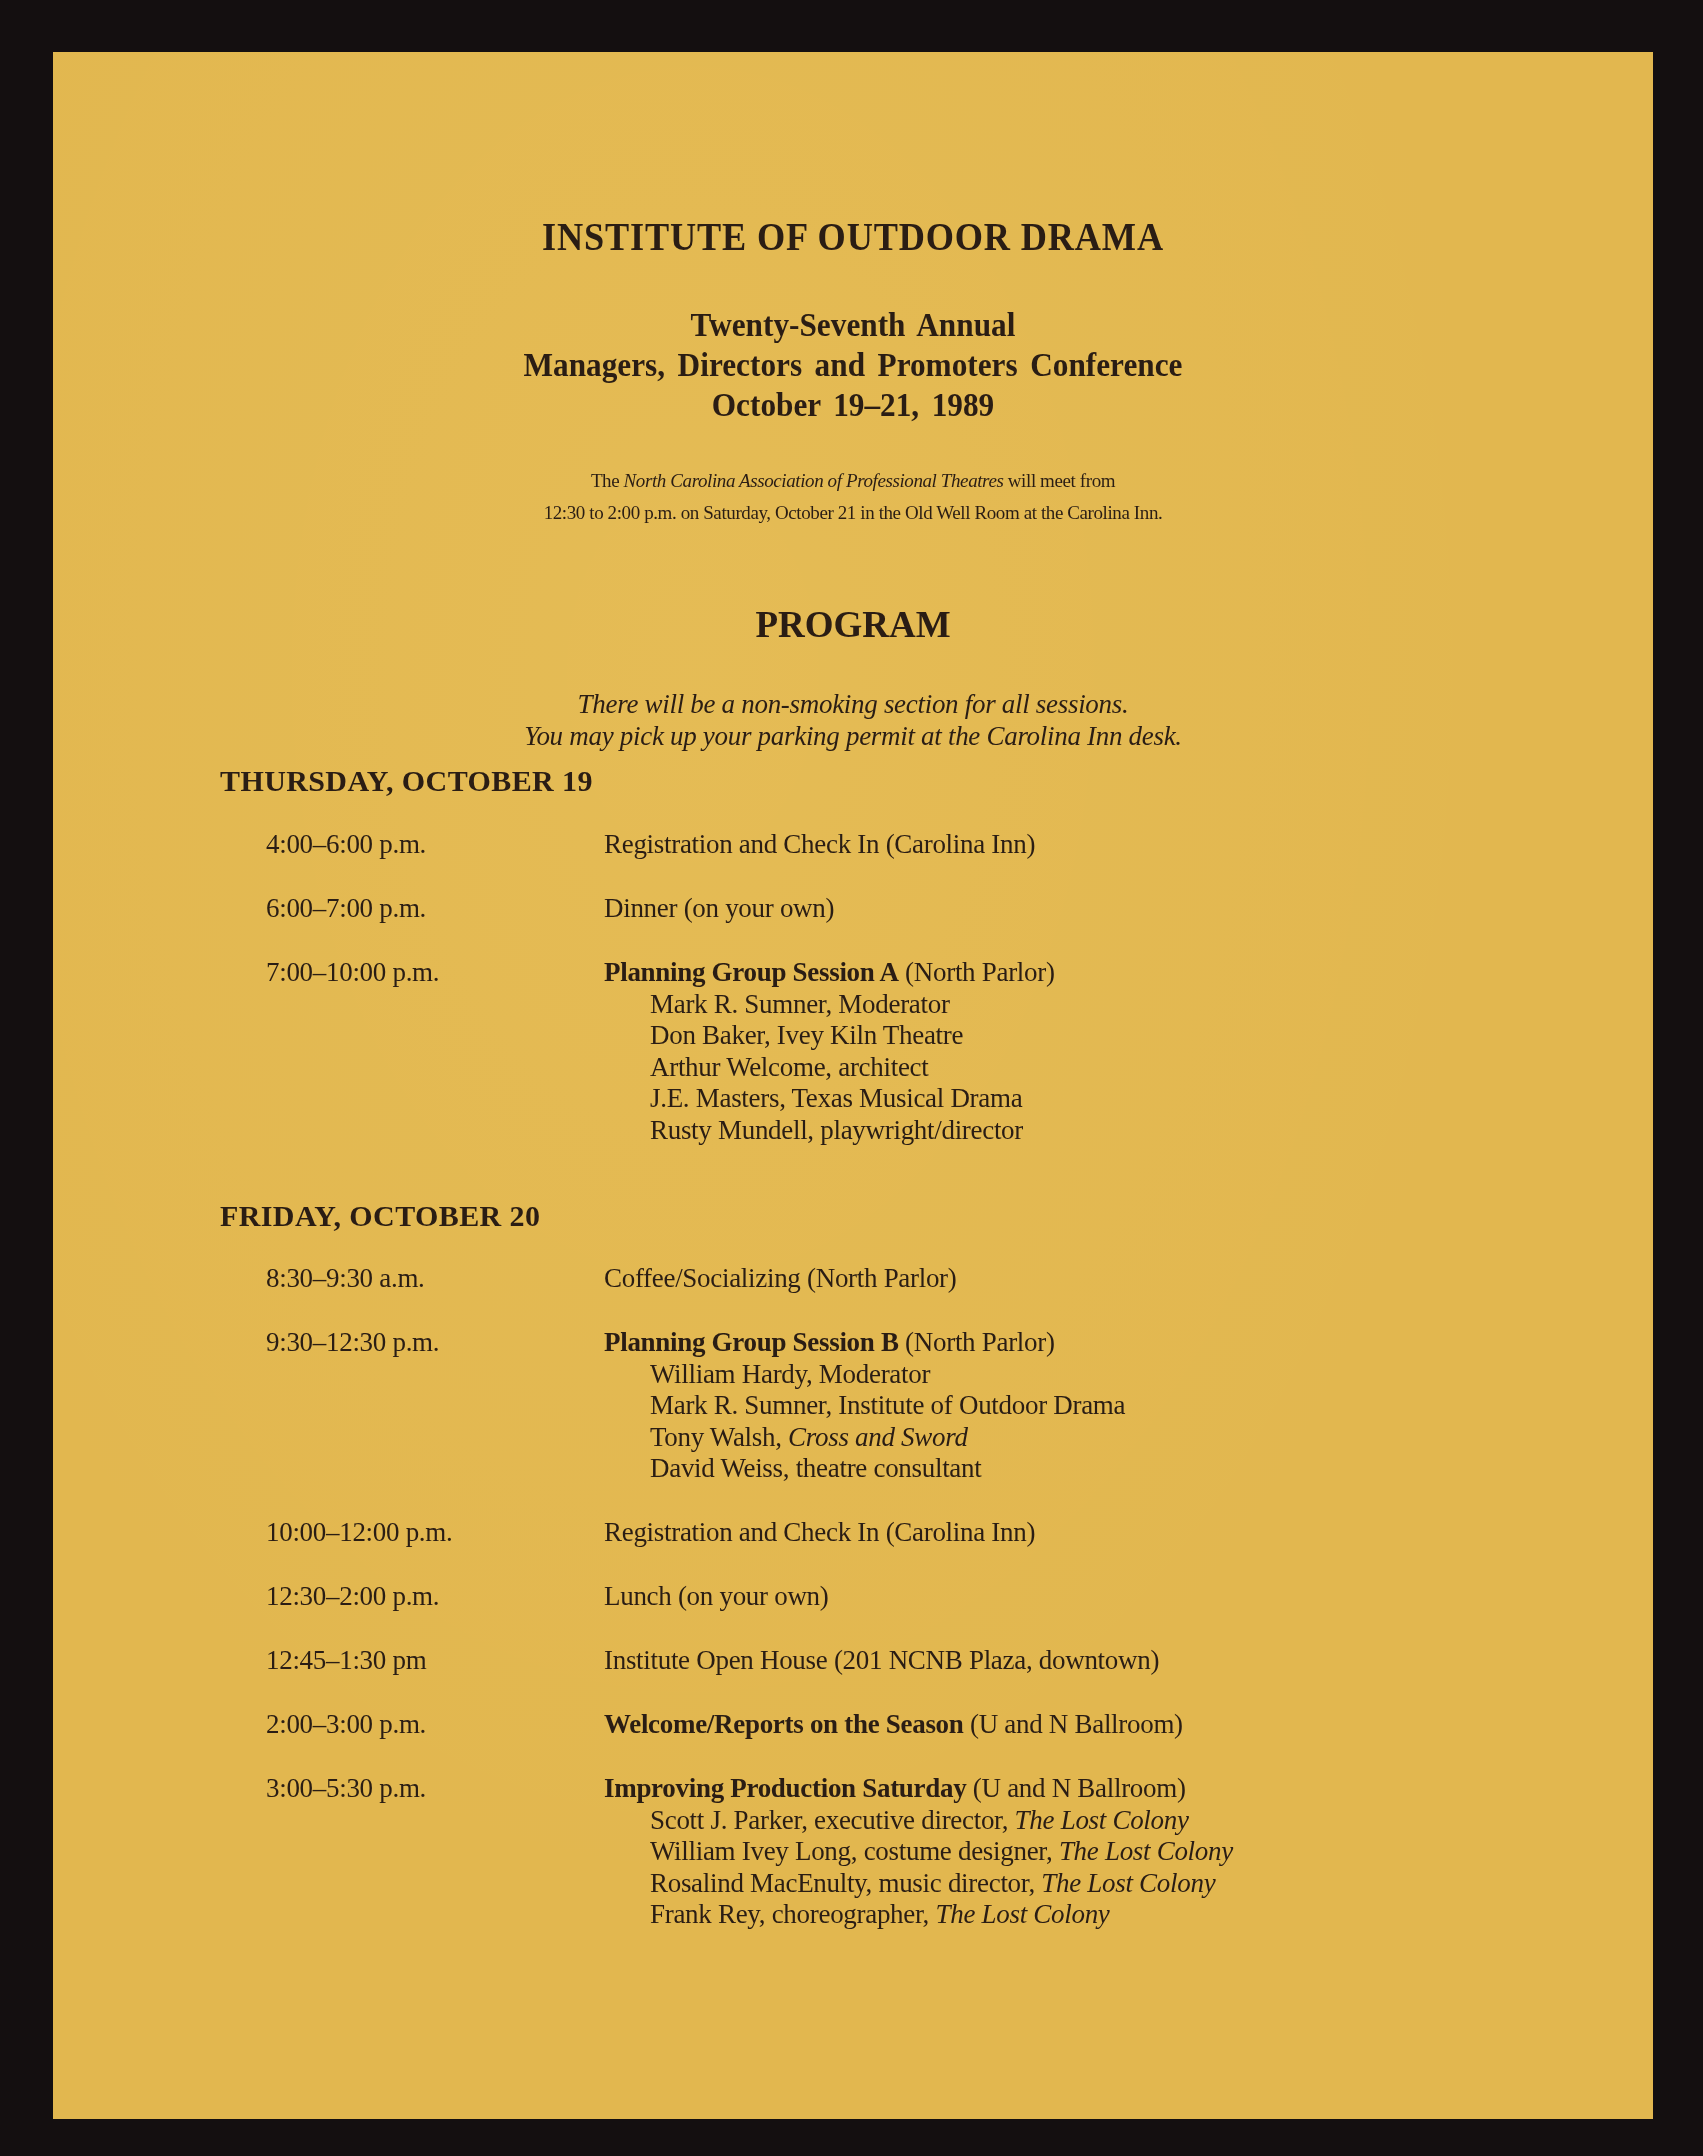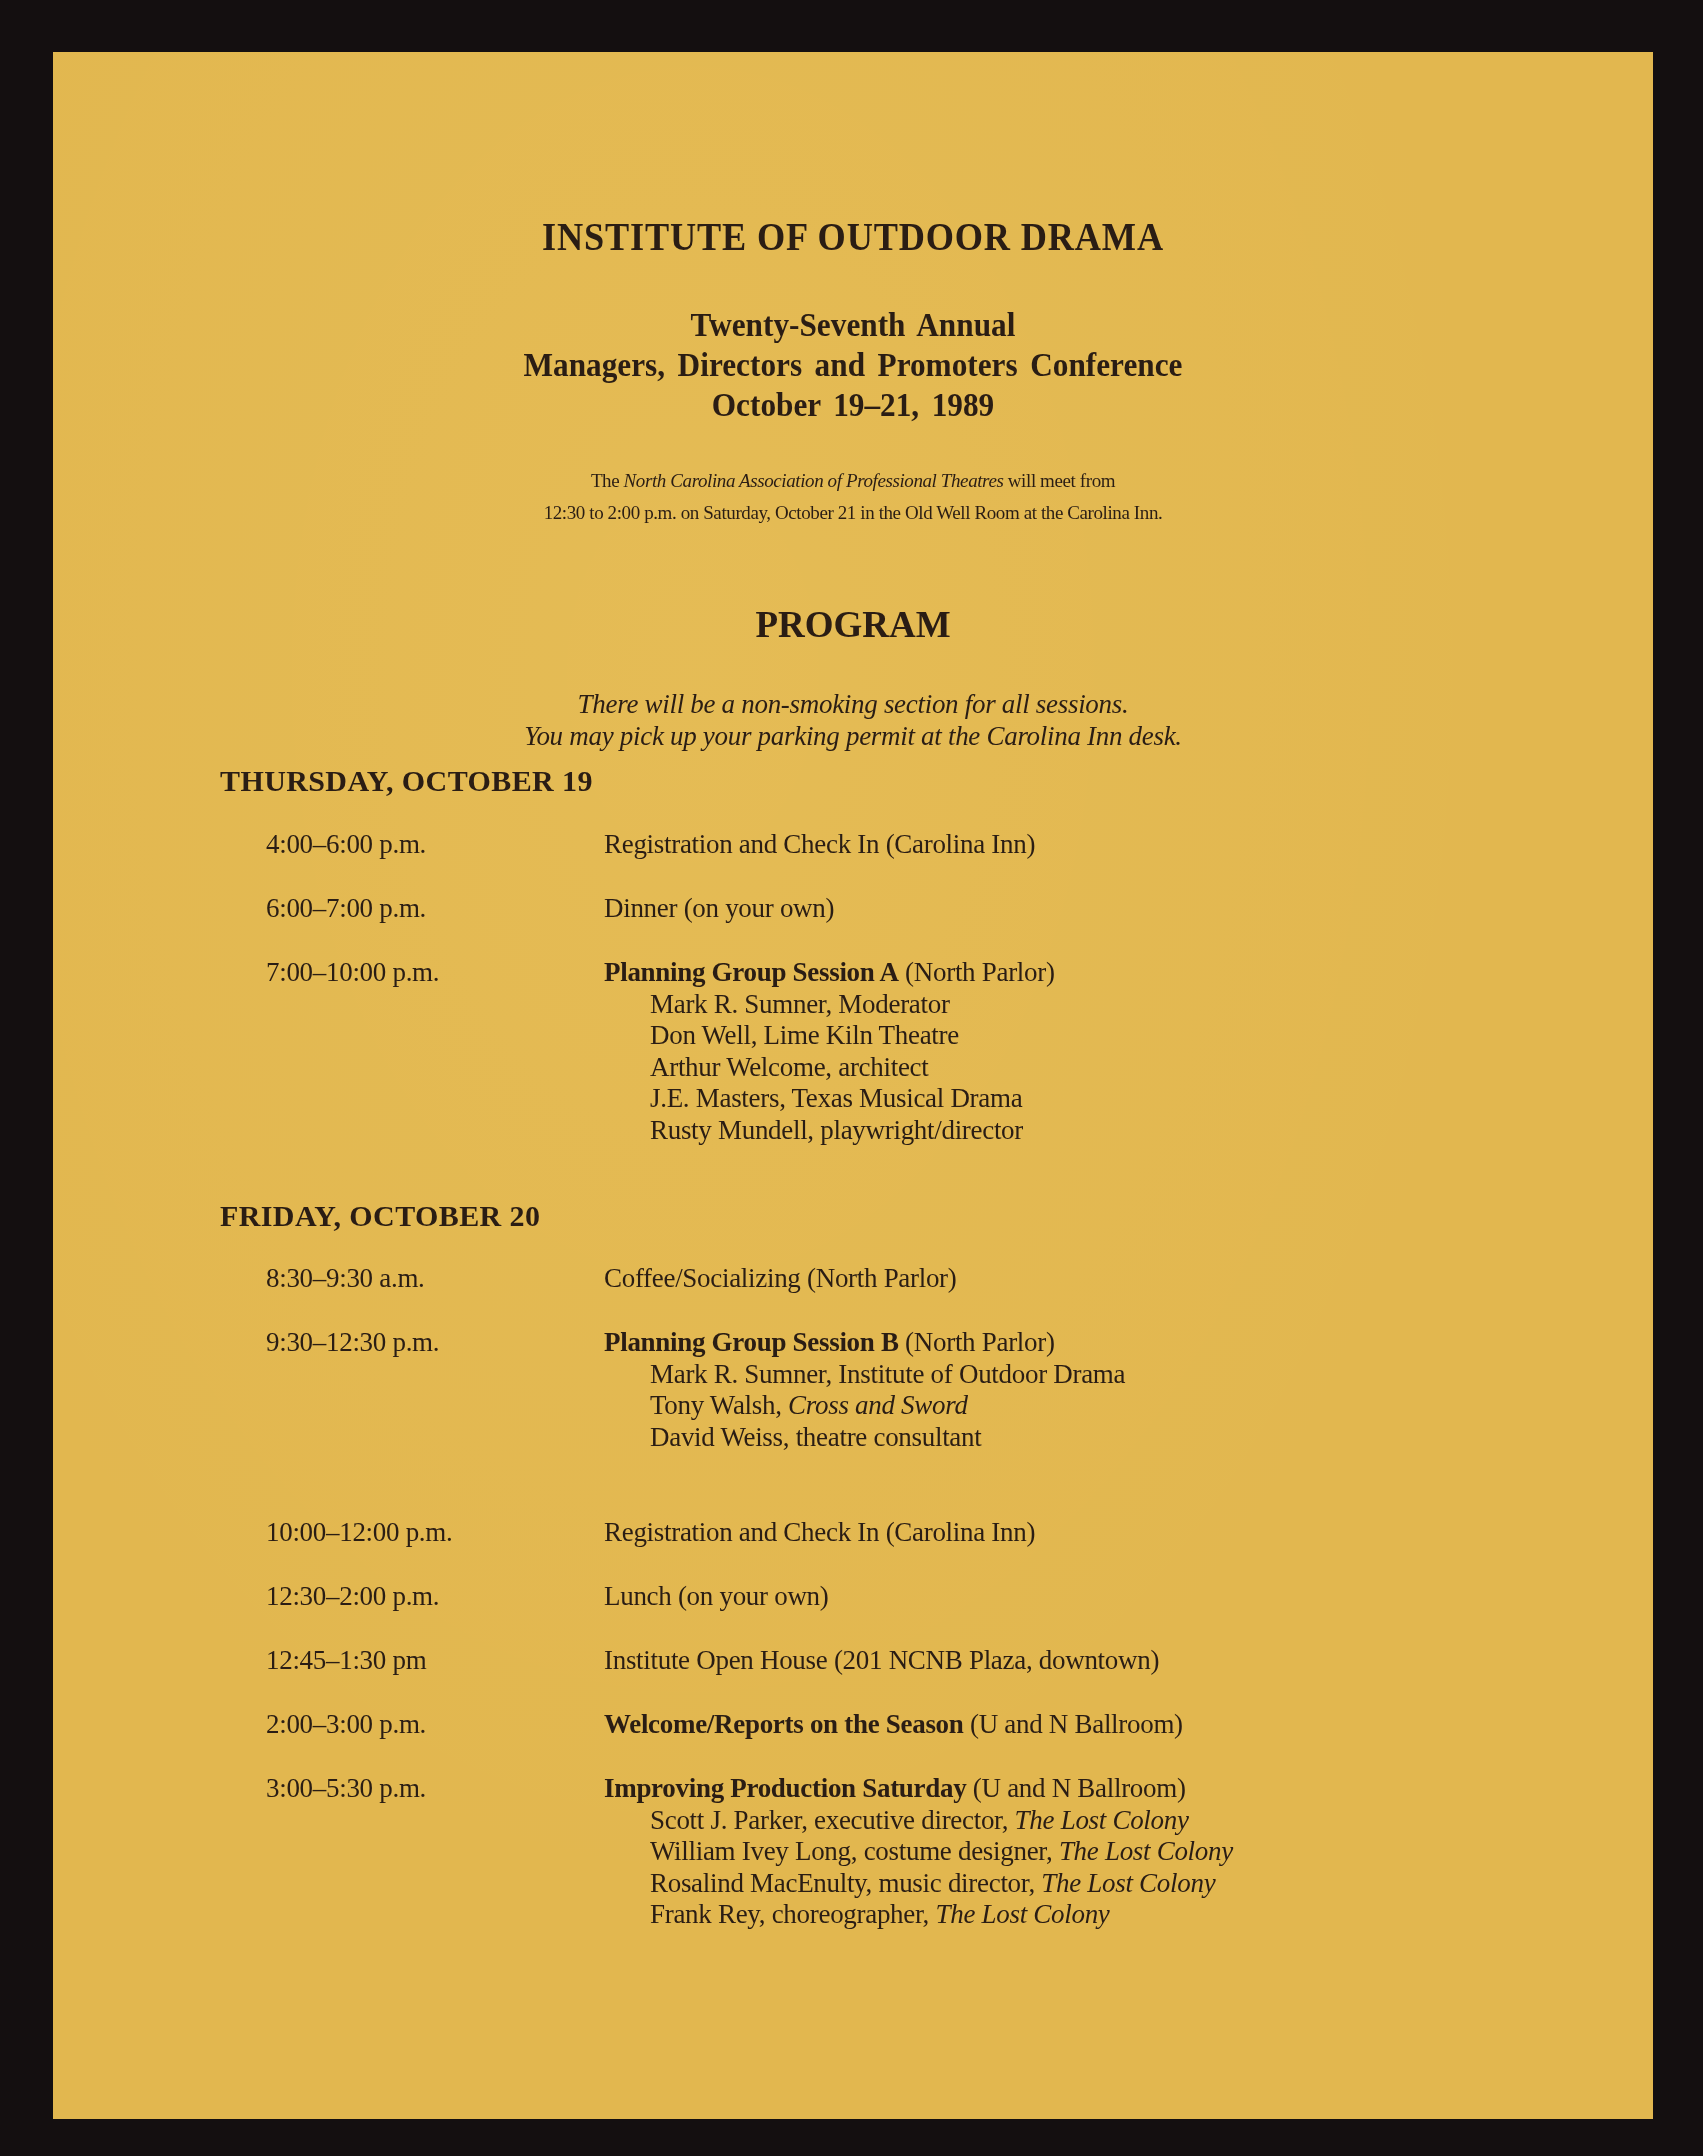--- a/index.html
+++ b/index.html
@@ -80,40 +80,41 @@
     <span class="time">6:00–7:00 p.m.</span>
     <span class="event">Dinner (on your own)</span>
   </div>
 
   <div class="row" style="top:905px;">
     <span class="time">7:00–10:00 p.m.</span>
     <div class="event">
       <div><b>Planning Group Session A</b><span> (North Parlor)</span></div>
       <div class="people">
         <div>Mark R. Sumner, Moderator</div>
-        <div>Don Well, Lime Kiln Theatre</div>
+        <div>Don Baker, Ivey Kiln Theatre</div>
         <div>Arthur Welcome, architect</div>
         <div>J.E. Masters, Texas Musical Drama</div>
         <div>Rusty Mundell, playwright/director</div>
       </div>
     </div>
   </div>
 
   <div class="day" style="top:1147px;">FRIDAY, OCTOBER 20</div>
 
   <div class="row" style="top:1211px;">
     <span class="time">8:30–9:30 a.m.</span>
     <span class="event">Coffee/Socializing (North Parlor)</span>
   </div>
 
   <div class="row" style="top:1275px;">
     <span class="time">9:30–12:30 p.m.</span>
     <div class="event">
       <div><b>Planning Group Session B</b><span> (North Parlor)</span></div>
       <div class="people">
+        <div>William Hardy, Moderator</div>
         <div>Mark R. Sumner, Institute of Outdoor Drama</div>
         <div><span>Tony Walsh, </span><i>Cross and Sword</i></div>
         <div>David Weiss, theatre consultant</div>
       </div>
     </div>
   </div>
 
   <div class="row" style="top:1465px;">
     <span class="time">10:00–12:00 p.m.</span>
     <span class="event">Registration and Check In (Carolina Inn)</span>

